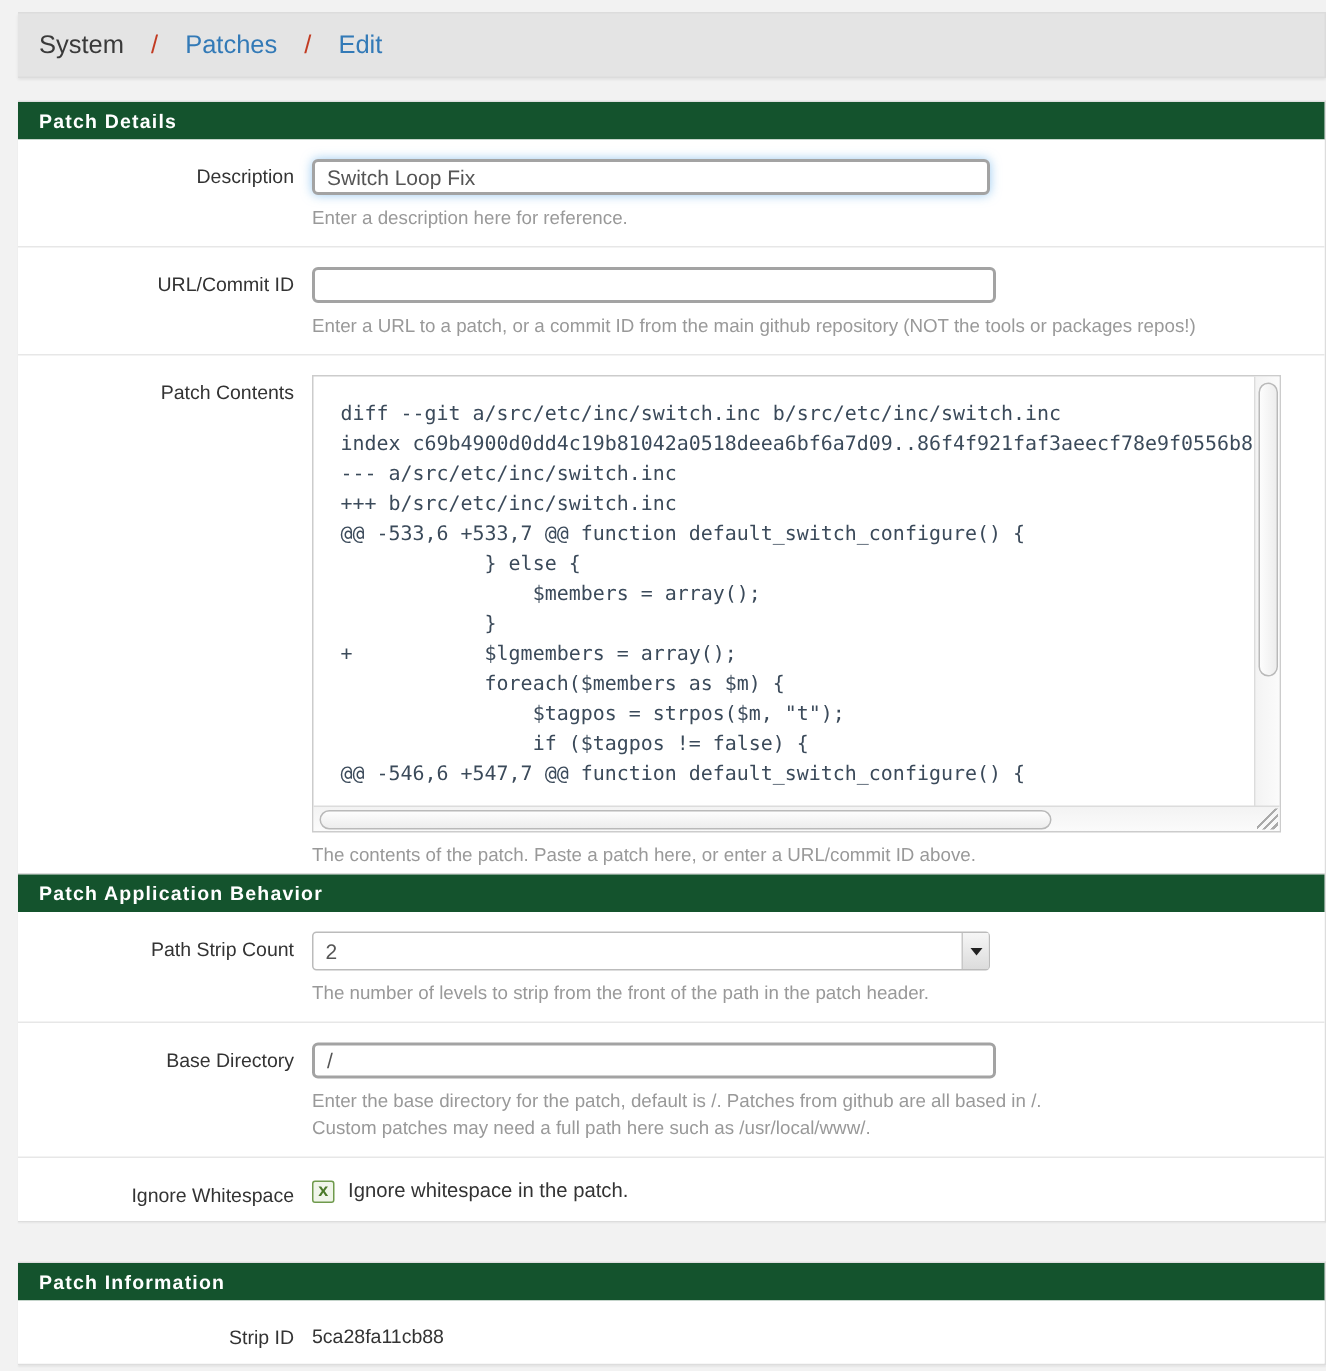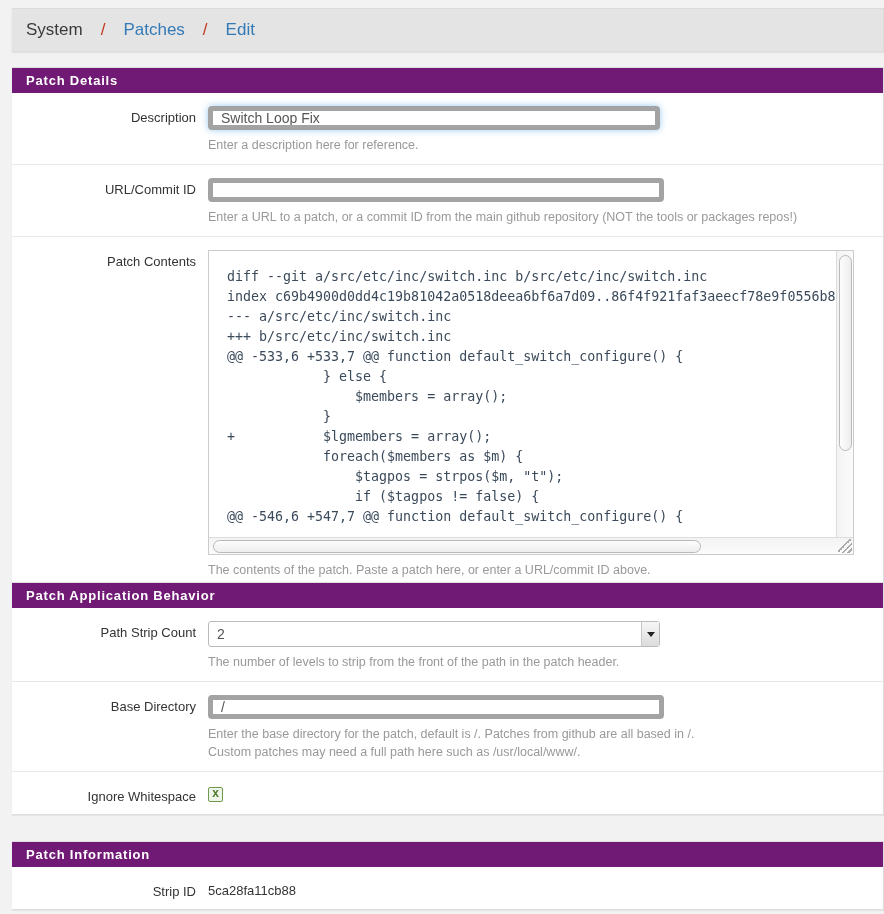--- a/index.html
+++ b/index.html
@@ -47,21 +47,21 @@
   .panel {
     position: absolute;
     left: 12px;
     width: 872px;
     background: #fff;
     border: 1px solid #ddd;
     border-left: none;
     box-shadow: 0 1px 1px rgba(0,0,0,.05);
   }
   .panel-heading {
-    background: #701a75;
+    background: #14532d;
     color: #fff;
     height: 25px;
     line-height: 25px;
     padding-left: 14px;
     font-size: 13px;
     font-weight: bold;
     letter-spacing: .8px;
   }
   .panel-body { background: #fff; }
 
@@ -86,21 +86,21 @@
 
   .help-block {
     color: #999;
     font-size: 12.5px;
     margin-top: 6px;
     line-height: 1.45;
   }
 
   input[type=text].form-ctrl {
     height: 24px;
-    border: 5px solid #a3a3a3;
+    border: 2px solid #a3a3a3;
     border-radius: 4px;
     padding: 2px 8px;
     font-family: "Liberation Sans", sans-serif;
     font-size: 14px;
     color: #555;
     background: #fff;
     outline: none;
   }
   input.focused {
     border-color: #66afe9;
@@ -340,20 +340,21 @@
         <div class="help-block">Enter the base directory for the patch, default is /. Patches from github are all based in /.</div>
         <div class="help-block" style="margin-top:0;">Custom patches may need a full path here such as /usr/local/www/.</div>
       </div>
     </div>
 
     <div class="form-row">
       <div class="ctrl-label">Ignore Whitespace</div>
       <div class="ctrl-area">
         <div class="chk-line">
           <div class="chk checked"></div>
+          <div class="chk-text">Ignore whitespace in the patch.</div>
         </div>
       </div>
     </div>
 
 
   </div>
 </div>
 
 <div class="panel" style="top:841px;">
   <div class="panel-heading">Patch Information</div>

